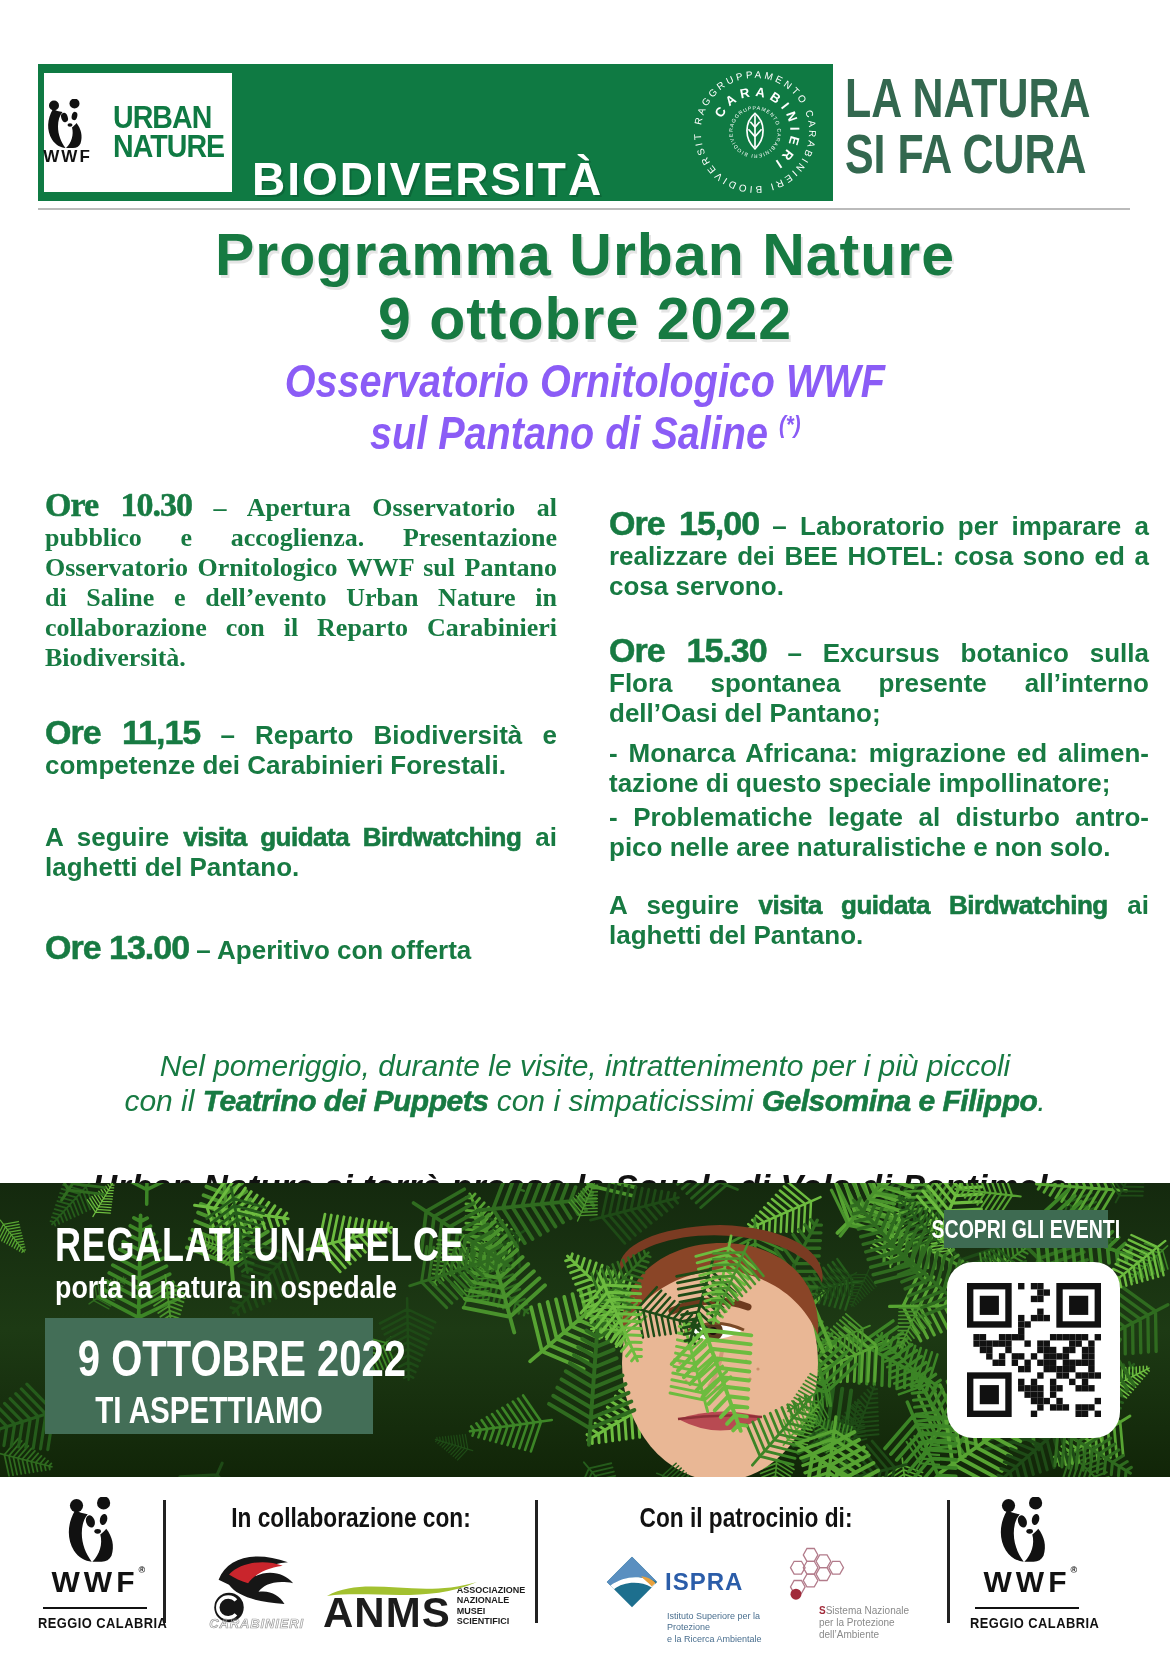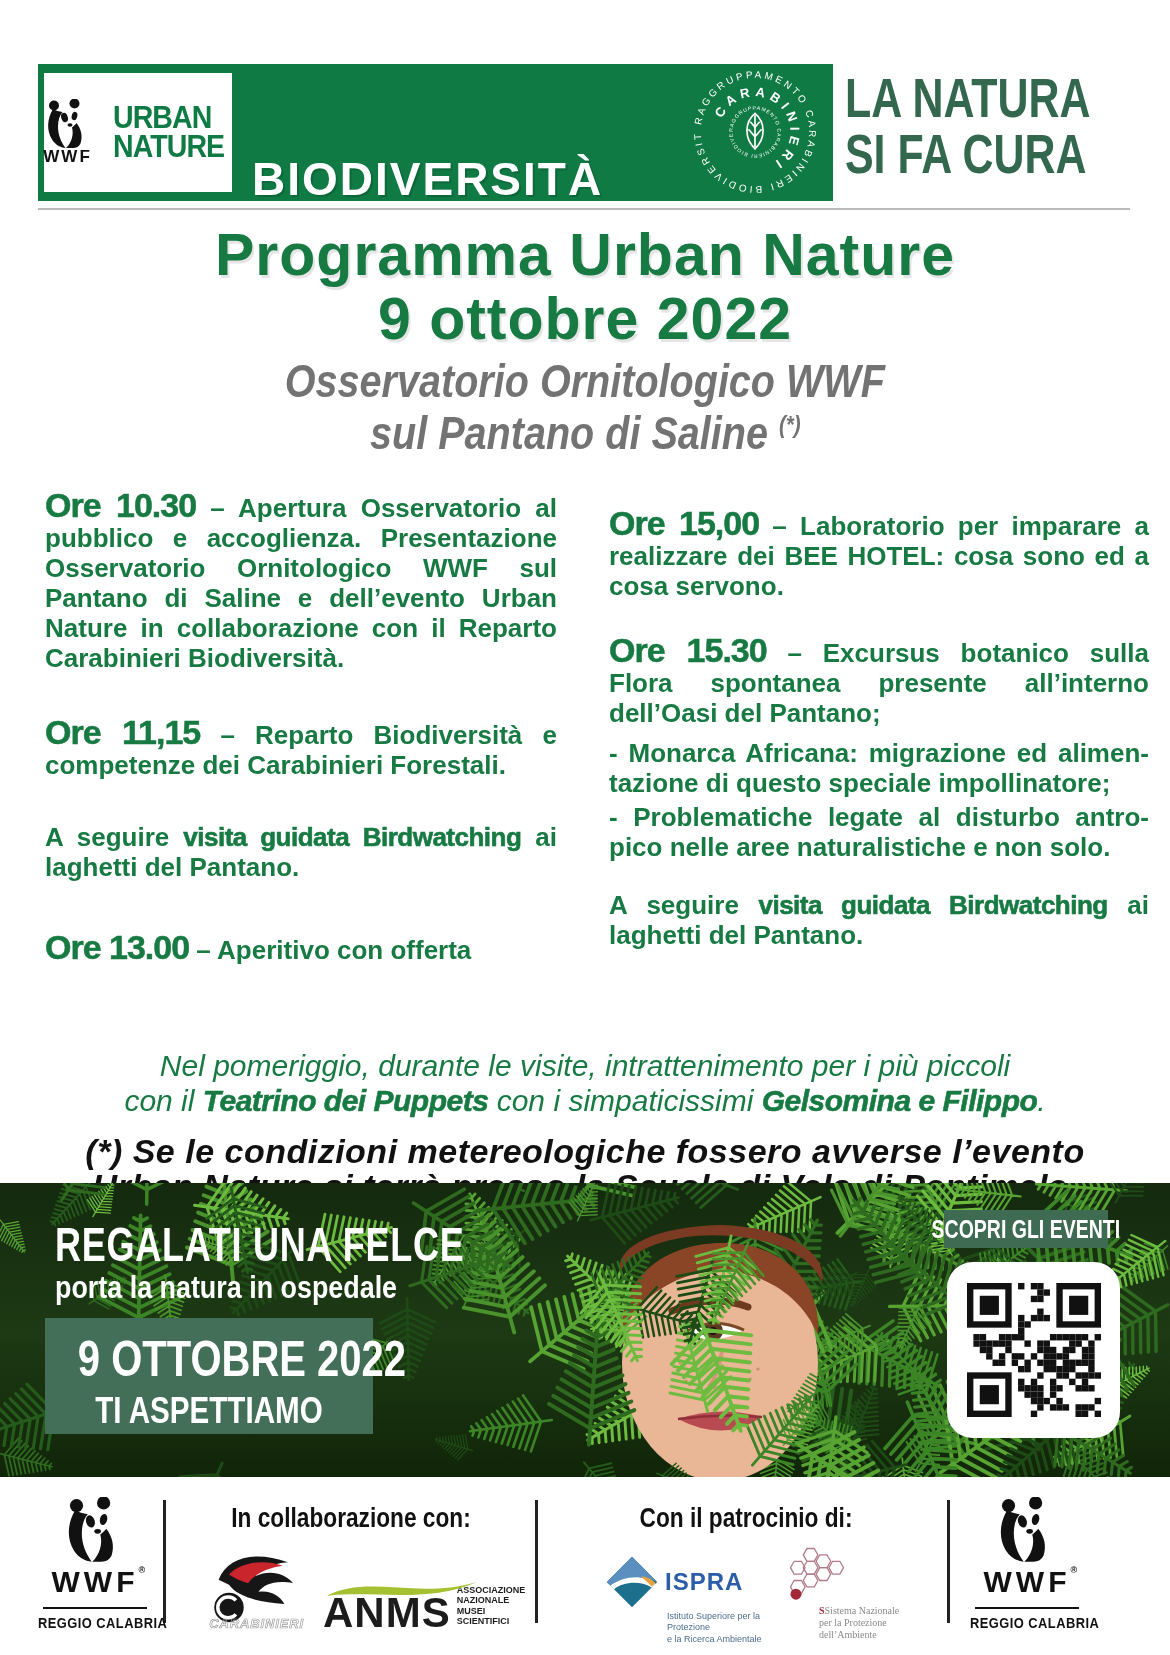--- a/index.html
+++ b/index.html
@@ -16,31 +16,31 @@
   .un-col span{font-size:31px;font-weight:bold;color:#0f7a43;letter-spacing:-1px;transform:scaleX(.92);transform-origin:left;}
   .biodiversita{position:absolute;left:214px;top:88px;font-size:46px;font-weight:bold;color:#fff;
                 letter-spacing:2px;text-shadow:2px 2px 0 rgba(0,0,0,.15);white-space:nowrap;}
   .emblem{position:absolute;left:647px;top:-2px;width:140px;height:140px;}
   .tagline{position:absolute;left:845px;top:70px;color:#33684f;font-weight:bold;font-size:55px;
            line-height:1.02;transform:scaleX(.78);transform-origin:left top;white-space:nowrap;}
   .header-rule{position:absolute;left:38px;top:208px;width:1092px;height:2px;background:#bbbbbb;}
   
   .title{position:absolute;left:0;top:224px;width:100%;text-align:center;color:#177a42;font-weight:bold;
          font-size:59px;line-height:1.08;letter-spacing:1px;text-shadow:2px 3px 0 rgba(110,110,110,.18);}
-  .subtitle{position:absolute;left:0;top:356px;width:100%;text-align:center;color:#737373;
+  .subtitle{position:absolute;left:0;top:356px;width:100%;text-align:center;color:#8b5cf6;
             font-style:italic;font-weight:bold;font-size:46px;line-height:1.12;}
   .subtitle .inner{display:inline-block;transform:scaleX(.86);transform-origin:center;white-space:nowrap;}
   .subtitle sup{font-size:24px;}
   
   .col{position:absolute;top:492px;color:#177a42;font-weight:bold;font-size:26px;line-height:30px;
        text-align:justify;hyphens:manual;}
   .col-left{left:45px;width:512px;}
   .col-right{left:609px;width:540px;padding-top:18px;}
   .para{margin:0 0 38px 0;}
-  .col-left .p1{margin-bottom:46px;} .col-left .p2{margin-bottom:42px;} .col-left .p3{margin-bottom:52px;}
+  .col-left .p1{margin-bottom:46px;font-family:Liberation Serif, serif;} .col-left .p2{margin-bottom:42px;} .col-left .p3{margin-bottom:52px;}
   .col-right .p1{margin-bottom:36px;} .col-right .p2{margin-bottom:10px;}
   .col-right .bullet{margin-bottom:4px;}
   .col-right .p5{margin-top:28px;}
   .time{font-size:34px;line-height:26px;letter-spacing:-1px;-webkit-text-stroke:.5px currentColor;}
   .heavy{-webkit-text-stroke:.6px currentColor;letter-spacing:-.5px;}
   
   .entertain{position:absolute;left:0;top:1018px;width:100%;text-align:center;color:#177a42;
              font-style:italic;font-size:30px;line-height:1.18;}
   .weather{position:absolute;left:0;top:1100px;width:100%;text-align:center;color:#111;
            font-style:italic;font-weight:bold;font-size:34px;line-height:1.04;letter-spacing:.5px;}
@@ -75,21 +75,21 @@
   .patro{position:absolute;left:553px;top:26px;width:386px;text-align:center;}
   .carab-logo{position:absolute;left:28px;top:40px;width:104px;height:108px;}
   .anms{position:absolute;left:148px;top:82px;display:flex;align-items:flex-end;gap:6px;}
   .anms-acr{font-size:42px;font-weight:bold;color:#1c1c1c;line-height:.8;letter-spacing:1px;position:relative;}
   .anms-wave{position:absolute;left:4px;top:-16px;width:150px;height:20px;}
   .anms-desc{font-size:9px;font-weight:bold;color:#1c1c1c;text-align:left;line-height:1.15;padding-bottom:3px;}
   .ispra{position:absolute;left:52px;top:52px;width:190px;text-align:left;}
   .ispra-row{display:flex;align-items:center;gap:6px;}
   .ispra-acr{font-size:24px;font-weight:bold;color:#2b5da9;letter-spacing:1px;}
   .ispra-desc{font-size:9px;color:#4a6f8f;line-height:1.25;margin-top:2px;margin-left:62px;}
-  .snpa{position:absolute;left:232px;top:40px;width:150px;text-align:left;font-family:Liberation Serif, serif;}
+  .snpa{position:absolute;left:232px;top:40px;width:150px;text-align:left;}
   .snpa-text{font-size:10px;color:#8a8a8a;line-height:1.2;margin-left:34px;margin-top:-6px;}
   .snpa-text .r{color:#a12a3a;font-weight:bold;}
 </style>
 </head>
 <body>
 
 <div class="page">
 
   <svg width="0" height="0" style="position:absolute" aria-hidden="true">
     <defs>
@@ -173,21 +173,21 @@
     <p class="para bullet"><span>- Problematiche legate al disturbo antro­pico nelle aree naturalistiche e non solo.</span></p>
     <p class="para p5"><span>A seguire </span><span class="heavy">visita guidata Birdwatching</span><span> ai laghetti del Pantano.</span></p>
   </section>
 
   <p class="entertain">
     <span>Nel pomeriggio, durante le visite, intrattenimento per i più piccoli</span><br>
     <span>con il </span><b class="heavy">Teatrino dei Puppets</b><span> con i simpaticissimi </span><b class="heavy">Gelsomina e Filippo</b><span>.</span>
   </p>
 
   <p class="weather">
-    <span>(*) Se le condizioni metereologiche fossero avverse l’evento</span><br>
+    <br>
     <span>Urban Nature si terrà presso la Scuola di Vela di Pentimele.</span>
   </p>
 
   <section class="banner">
     <svg id="ferns" class="fern-svg" viewBox="0 0 1170 294">
       <defs>
         <linearGradient id="bgrad" x1="0" y1="0" x2="0" y2="1">
           <stop offset="0" stop-color="#14290e"></stop>
             <stop offset=".5" stop-color="#1d3a14"></stop>
             <stop offset="1" stop-color="#112508"></stop>

